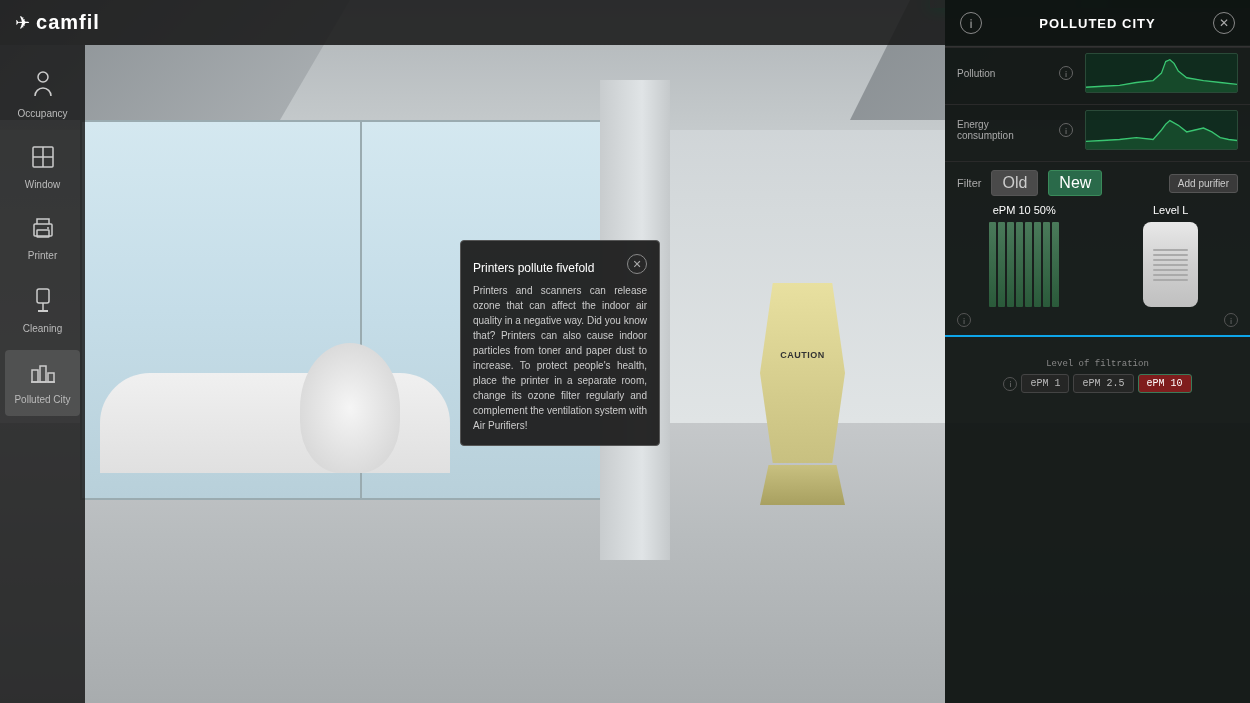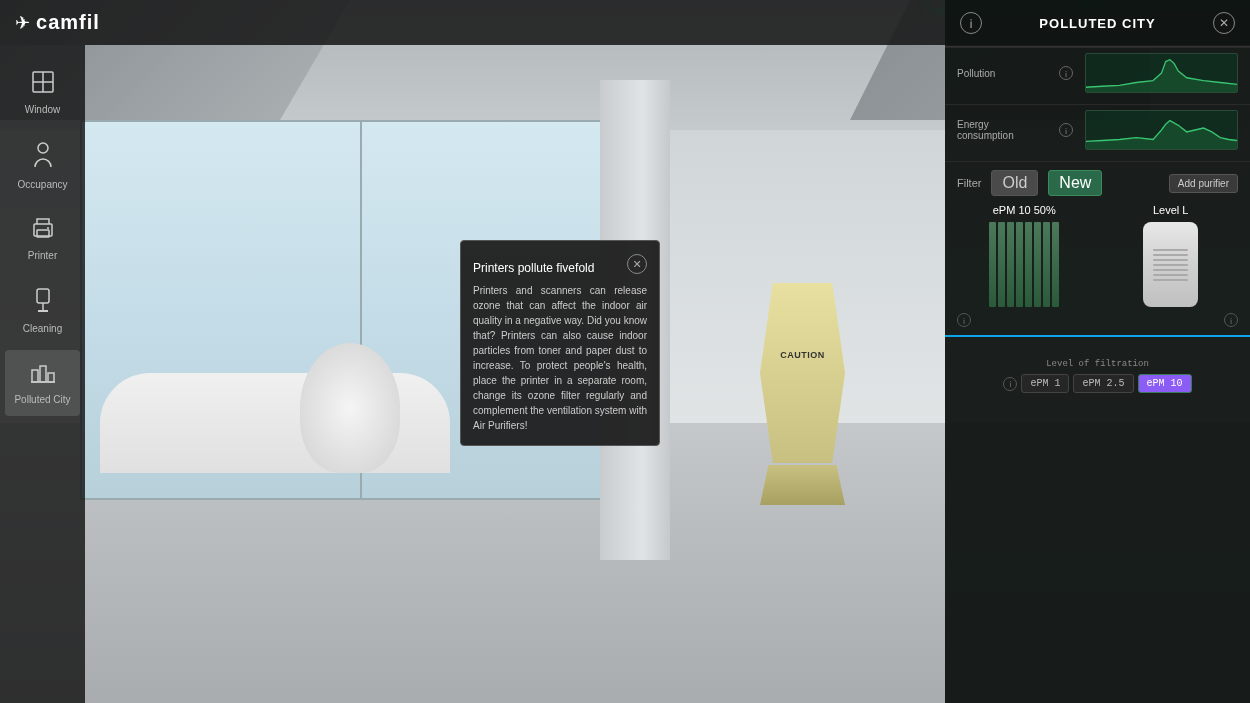--- a/index.html
+++ b/index.html
@@ -514,21 +514,21 @@
     .filtration-tab {
       padding: 3px 8px;
       border-radius: 3px;
       font-size: 10px;
       cursor: pointer;
       border: 1px solid #444;
       color: #bbb;
       background: rgba(40,40,40,0.8);
     }
     .filtration-tab.active {
-      background: #8b5cf6;
+      background: #7f1d1d;
       border-color: #3a7a5a;
       color: #fff;
     }
 
     
     .product-info-row {
       display: flex;
       gap: 4px;
       margin-top: 6px;
       justify-content: center;
@@ -571,36 +571,36 @@
 <div id="topbar">
   <div class="logo-area">
     <span class="logo-icon">✈</span>
     <span class="logo-text">camfil</span>
   </div>
 </div>
 
 <div id="sidebar">
   <div class="sidebar-item">
     <span class="sidebar-icon">
+      <svg width="24" height="28" viewBox="0 0 24 28" fill="none">
+        <circle cx="12" cy="7" r="5" stroke="#ccc" stroke-width="1.5" fill="none"></circle>
+        <path d="M4 26c0-4.4 3.6-8 8-8s8 3.6 8 8" stroke="#ccc" stroke-width="1.5" fill="none"></path>
+      </svg>
+    </span>
+    <span class="sidebar-label">Occupancy</span>
+  </div>
+  <div class="sidebar-item">
+    <span class="sidebar-icon">
       <svg width="24" height="24" viewBox="0 0 24 24" fill="none">
         <rect x="2" y="2" width="20" height="20" rx="1" stroke="#ccc" stroke-width="1.5" fill="none"></rect>
         <line x1="12" y1="2" x2="12" y2="22" stroke="#ccc" stroke-width="1.5"></line>
         <line x1="2" y1="12" x2="22" y2="12" stroke="#ccc" stroke-width="1.5"></line>
       </svg>
     </span>
     <span class="sidebar-label">Window</span>
-  </div>
-  <div class="sidebar-item">
-    <span class="sidebar-icon">
-      <svg width="24" height="28" viewBox="0 0 24 28" fill="none">
-        <circle cx="12" cy="7" r="5" stroke="#ccc" stroke-width="1.5" fill="none"></circle>
-        <path d="M4 26c0-4.4 3.6-8 8-8s8 3.6 8 8" stroke="#ccc" stroke-width="1.5" fill="none"></path>
-      </svg>
-    </span>
-    <span class="sidebar-label">Occupancy</span>
   </div>
   <div class="sidebar-item">
     <span class="sidebar-icon">
       <svg width="26" height="24" viewBox="0 0 26 24" fill="none">
         <rect x="4" y="8" width="18" height="12" rx="1" stroke="#ccc" stroke-width="1.5" fill="none"></rect>
         <rect x="7" y="14" width="12" height="7" rx="0.5" stroke="#ccc" stroke-width="1.5" fill="none"></rect>
         <path d="M7 8V3h12v5" stroke="#ccc" stroke-width="1.5"></path>
         <circle cx="18" cy="12" r="1" fill="#ccc"></circle>
       </svg>
     </span>

